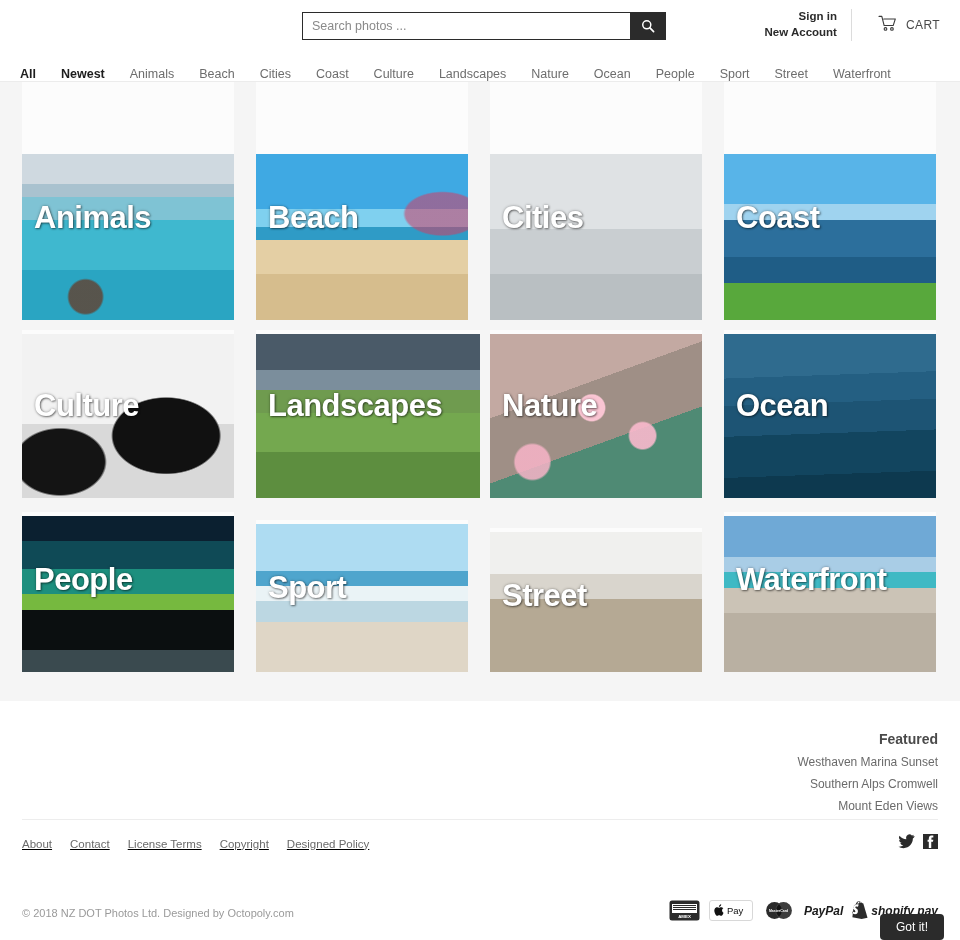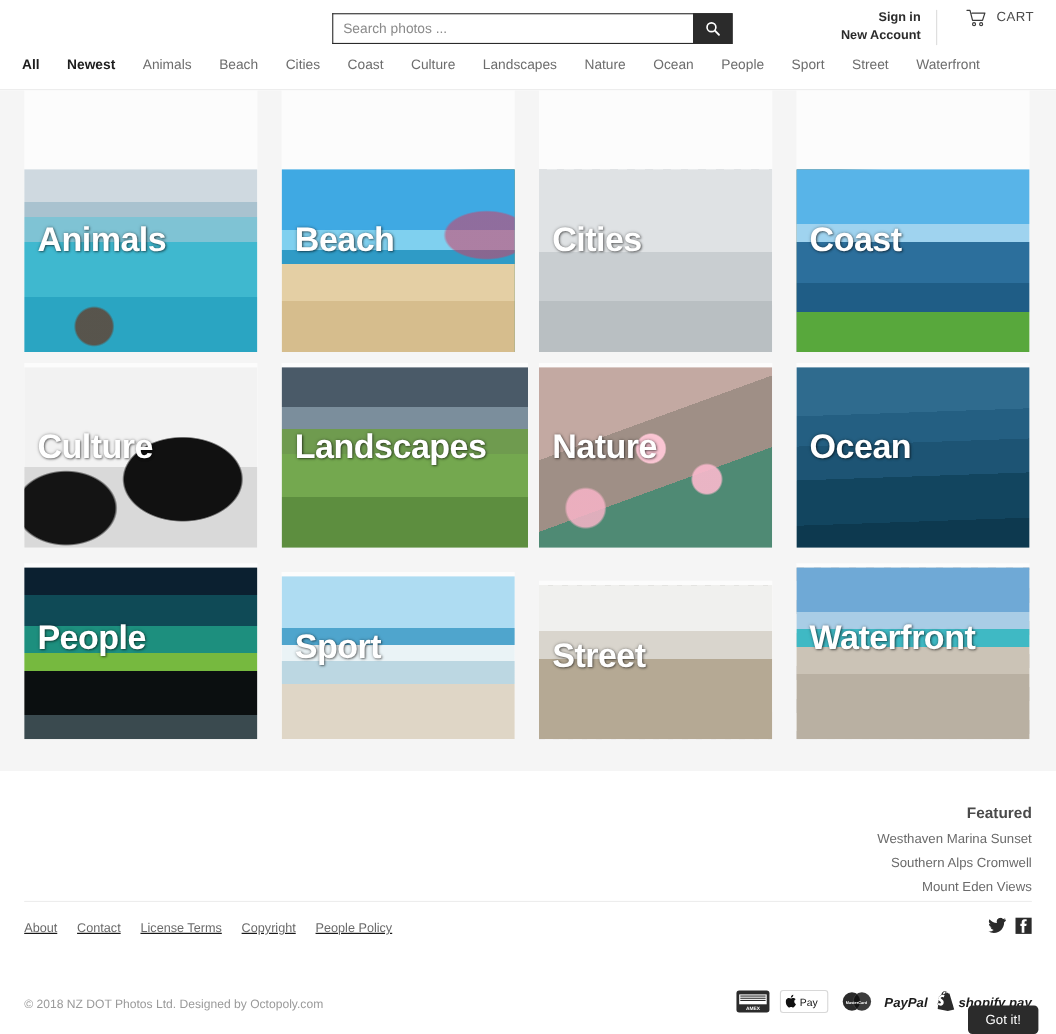--- a/index.html
+++ b/index.html
@@ -66,32 +66,33 @@
   .account-links a {
     display: block;
     font-size: 11.5px;
     font-weight: bold;
     color: #2b2b2b;
     text-decoration: none;
     white-space: nowrap;
   }
   .cart-area {
     display: flex;
+    align-items: center;
     gap: 8px;
     padding-left: 14px;
     height: 34px;
   }
   .cart-label { font-size: 12px; color: #4a4a4a; letter-spacing: .4px; }
 
   
   .nav {
     height: 30px;
     background: #ffffff;
     display: flex;
-    align-items: flex-start;
+    align-items: flex-end;
     padding-left: 20px;
     gap: 25px;
     border-bottom: 1px solid #ececec;
   }
   .nav a {
     font-size: 12.5px;
     color: #6d6d6d;
     text-decoration: none;
     white-space: nowrap;
   }
@@ -348,21 +349,21 @@
         </div>
     </div>
   </div>
 
   <div class="footer-bottom">
     <div class="footer-links" id="footer-links">
         <a href="#">About</a>
         <a href="#">Contact</a>
         <a href="#">License Terms</a>
         <a href="#">Copyright</a>
-        <a href="#">People Policy</a>
+        <a href="#">Designed Policy</a>
       </div>
     <div class="social">
       <a href="#" class="ic">
         <svg width="17" height="15" viewBox="0 0 18 16">
           <path d="M17.4 2.1c-.63.28-1.3.47-2.01.55.72-.43 1.28-1.12 1.54-1.94-.68.4-1.43.7-2.23.85A3.5 3.5 0 0 0 8.7 4.75c0 .27.03.54.09.8A9.95 9.95 0 0 1 1.58 1.9a3.5 3.5 0 0 0 1.08 4.67 3.5 3.5 0 0 1-1.58-.44v.05a3.5 3.5 0 0 0 2.8 3.43c-.5.14-1.02.16-1.53.06a3.5 3.5 0 0 0 3.26 2.43 7.02 7.02 0 0 1-5.18 1.45A9.9 9.9 0 0 0 5.8 15.1c6.44 0 9.96-5.33 9.96-9.96v-.45c.68-.5 1.27-1.1 1.74-1.8z" fill="#2b2b2b"></path>
         </svg>
       </a>
       <a href="#" class="ic">
         <svg width="15" height="15" viewBox="0 0 16 16">
           <rect x="0" y="0" width="16" height="16" fill="#2b2b2b"></rect>

